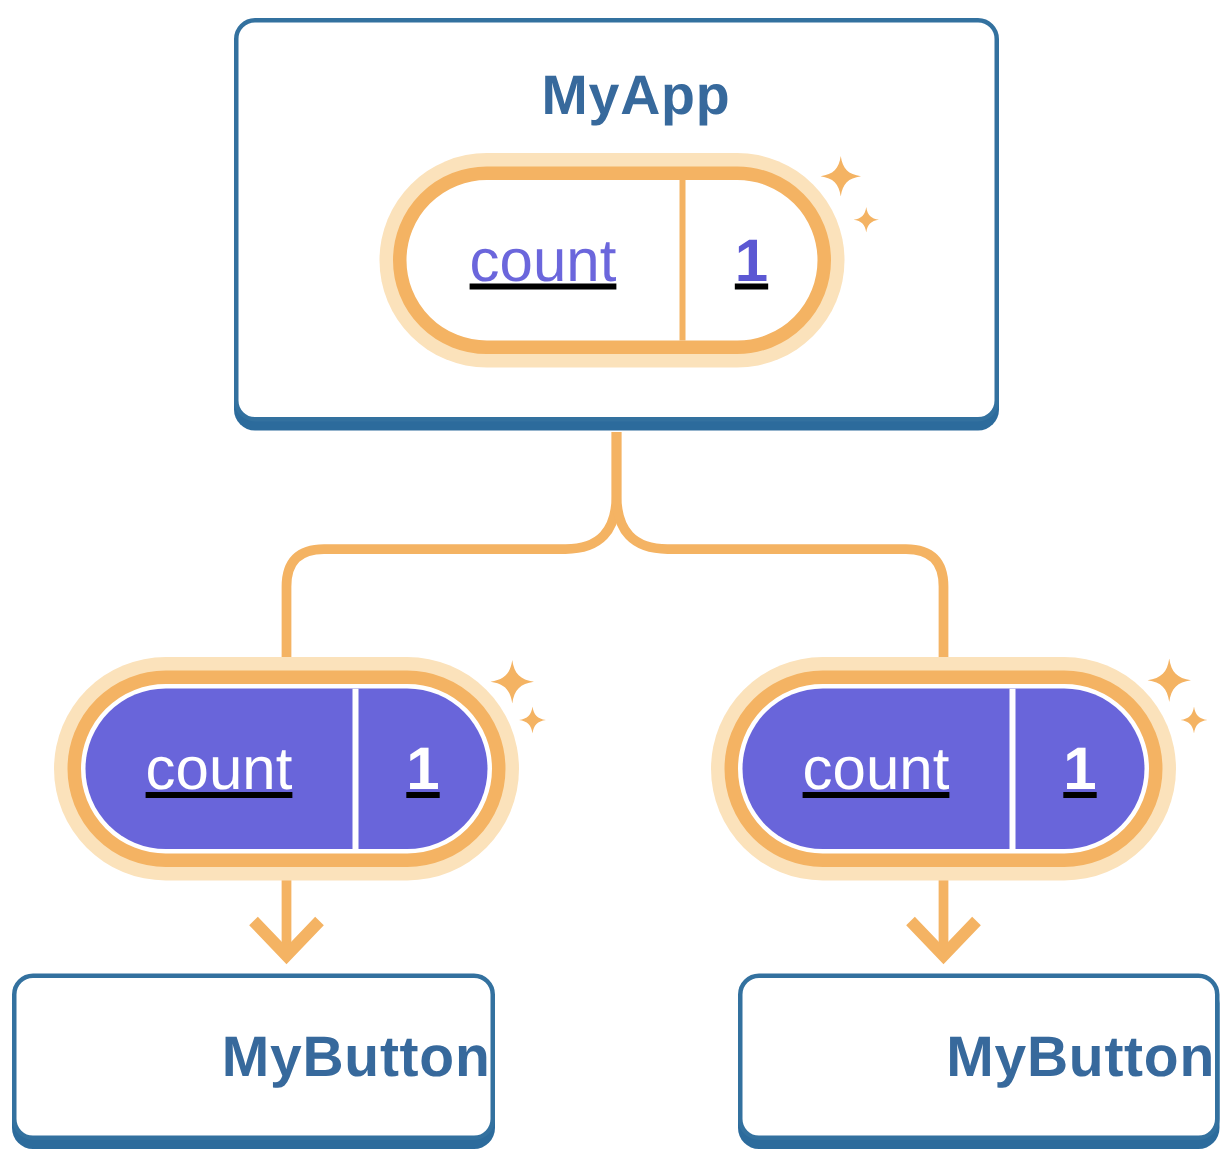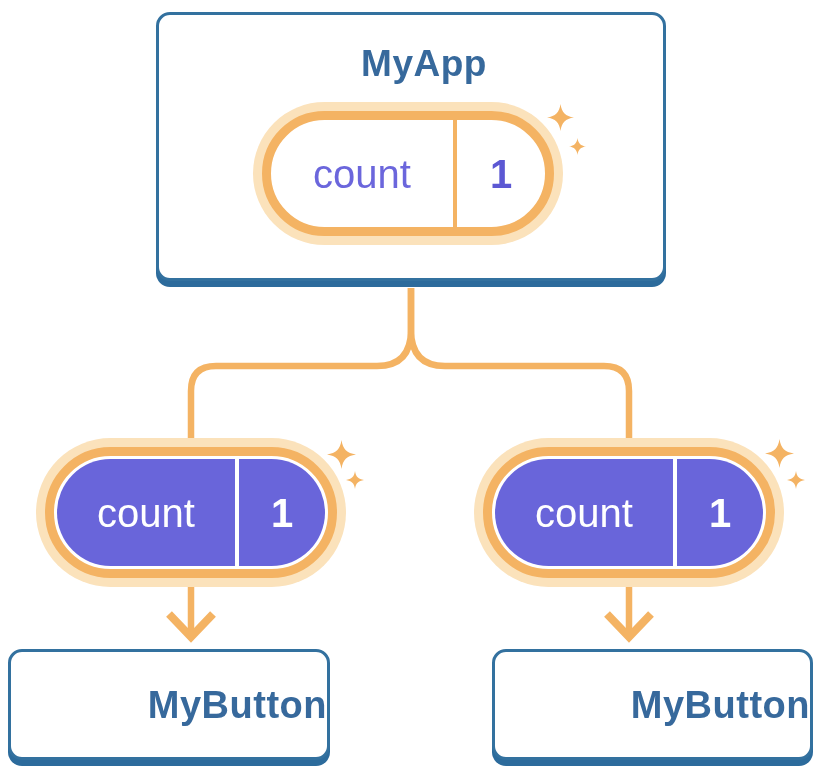--- a/index.html
+++ b/index.html
@@ -40,21 +40,21 @@
   .card-mybutton{display:flex;align-items:center;justify-content:flex-end;}
   .card-mybutton .card-label{margin-top:0;font-size:38px;}
   .card-mybutton-left{left:8px;top:649px;width:322px;height:111px;}
   .card-mybutton-right{left:492px;top:649px;width:321px;height:111px;}
 
   
   .pill{
     position:absolute;box-sizing:border-box;z-index:3;
     border:9px solid var(--orange);border-radius:999px;
     box-shadow:0 0 0 9px var(--orange-glow);
-    background:var(--white);display:flex;align-items:stretch;
+    background:var(--white);display:flex;align-items:stretch;text-decoration:underline;
   }
   .pill-root{left:262px;top:111px;width:292px;height:125px;}
   .pill-name{
     flex:1;display:flex;align-items:center;justify-content:center;
     font-size:40px;line-height:1;
   }
   .pill-value{
     width:92px;box-sizing:border-box;display:flex;align-items:center;justify-content:center;
     font-size:40px;font-weight:700;line-height:1;
   }

